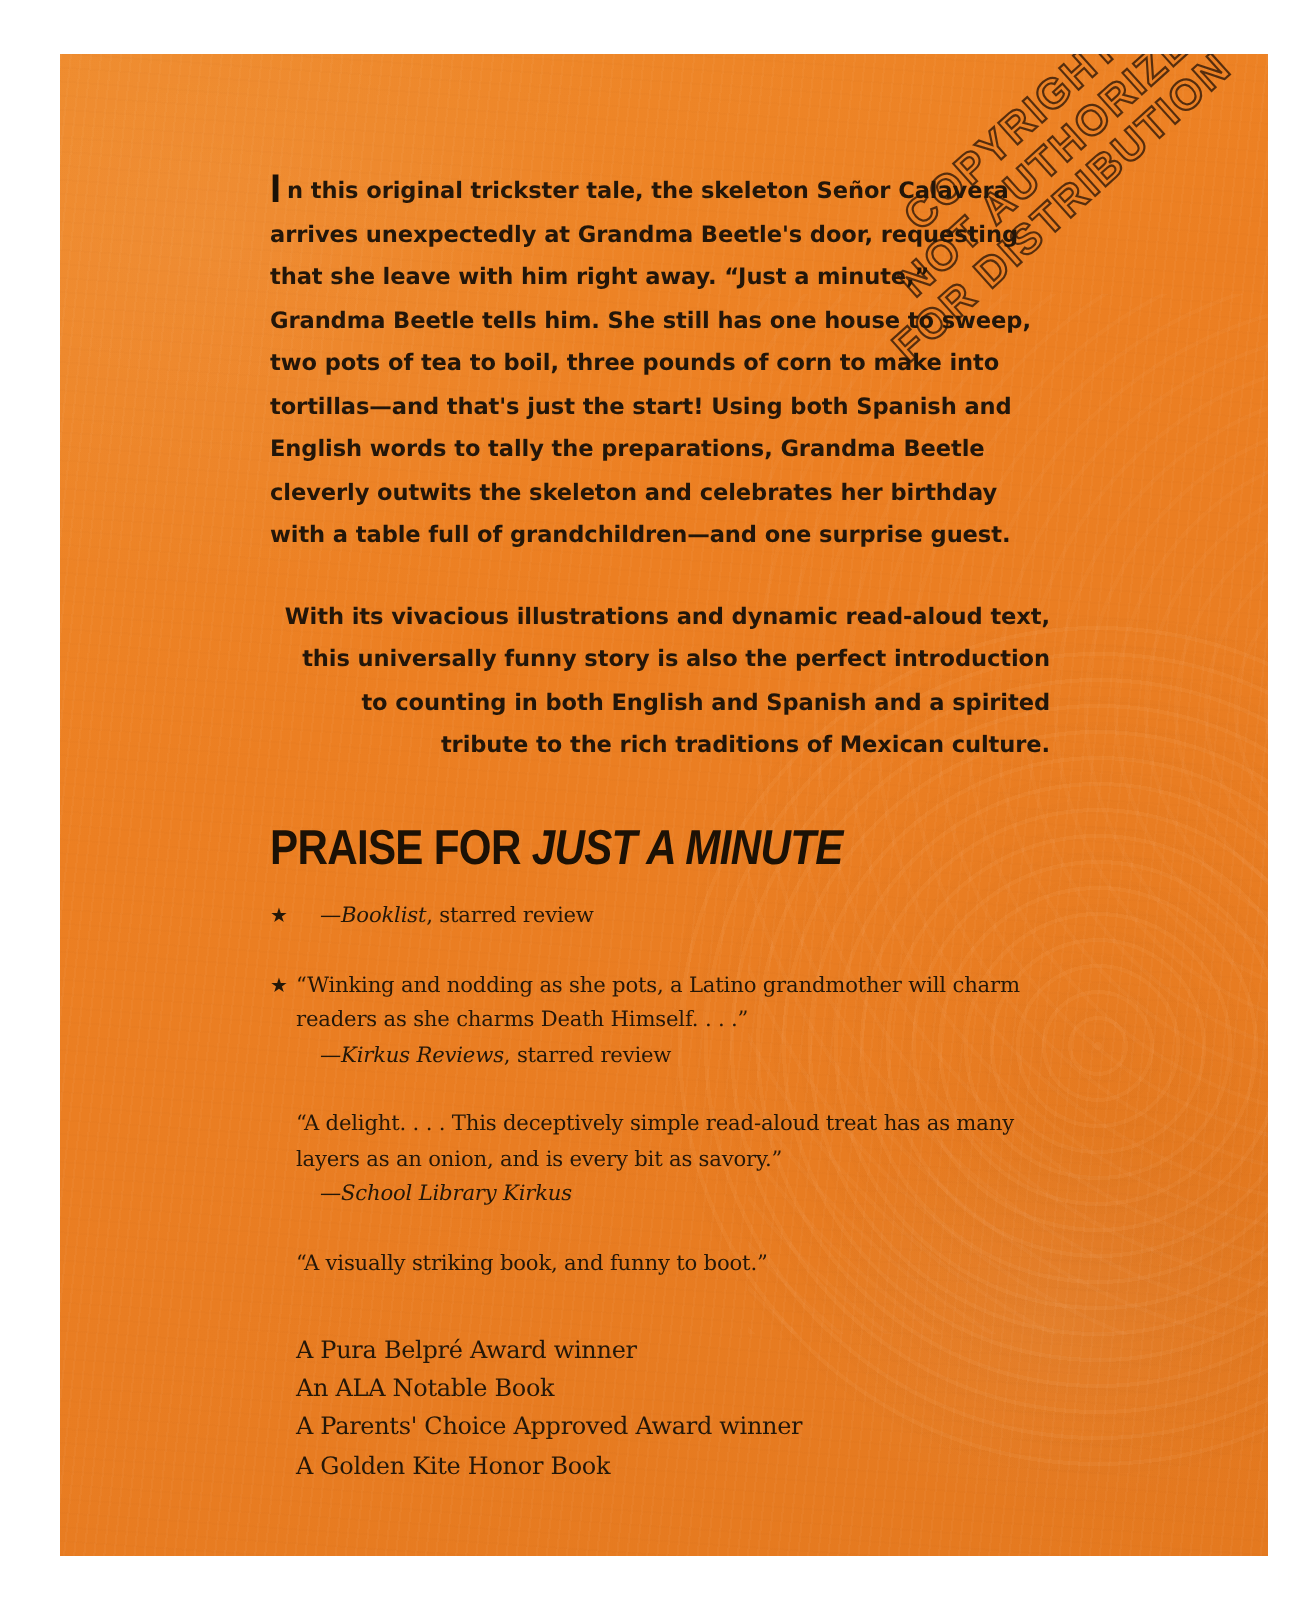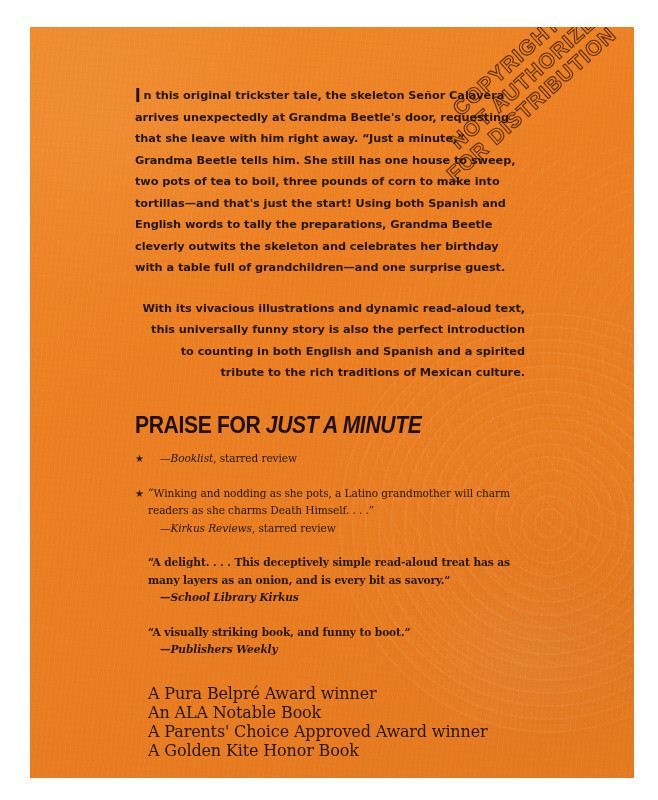--- a/index.html
+++ b/index.html
@@ -154,42 +154,42 @@
   }
   .review .star {
     position: absolute;
     left: 0;
     top: 0px;
     font-size: 10px;
     line-height: 17.5px;
     color: #241708;
     font-family: "DejaVu Sans", sans-serif;
   }
-  .review.no-star { padding-left: 13px; font-weight: bold; }
+  .review.no-star { padding-left: 13px; }
   .review .quote-text { display: block; }
   .review .source {
     display: block;
     padding-left: 12px;
   }
   .review .source .pub {
     font-style: italic;
   }
 
   
   #awards {
     margin-top: 25px;
     padding-left: 13px;
     list-style: none;
     padding-top: 0;
   }
   #awards { margin-block: 25px 0; padding-inline-start: 13px; }
   .award-item {
     color: #241708;
     font-family: "DejaVu Serif", serif;
-    font-size: 16px;
+    font-size: 12px;
     line-height: 19.2px;
     letter-spacing: -0.15px;
     white-space: nowrap;
   }
 </style>
 </head>
 <body>
 
 <div id="cover">
 
@@ -224,21 +224,20 @@
         <span class="source"><span>—</span><span class="pub">Kirkus Reviews</span><span>, starred review</span></span>
       </div>
 
       <div class="review no-star">
         <span class="quote-text">“A delight. . . . This deceptively simple read-aloud treat has as many layers as an onion, and is every bit as savory.”</span>
         <span class="source"><span>—</span><span class="pub">School Library Kirkus</span><span></span></span>
       </div>
 
       <div class="review no-star">
         <span class="quote-text">“A visually striking book, and funny to boot.”</span>
-        <span class="source"><span>—</span><span class="pub">Publishers Weekly</span><span></span></span>
       </div>
 
     </div>
 
     <div id="awards">
       <div class="award-item">A Pura Belpré Award winner</div>
       <div class="award-item">An ALA Notable Book</div>
       <div class="award-item">A Parents' Choice Approved Award winner</div>
       <div class="award-item">A Golden Kite Honor Book</div>
 

